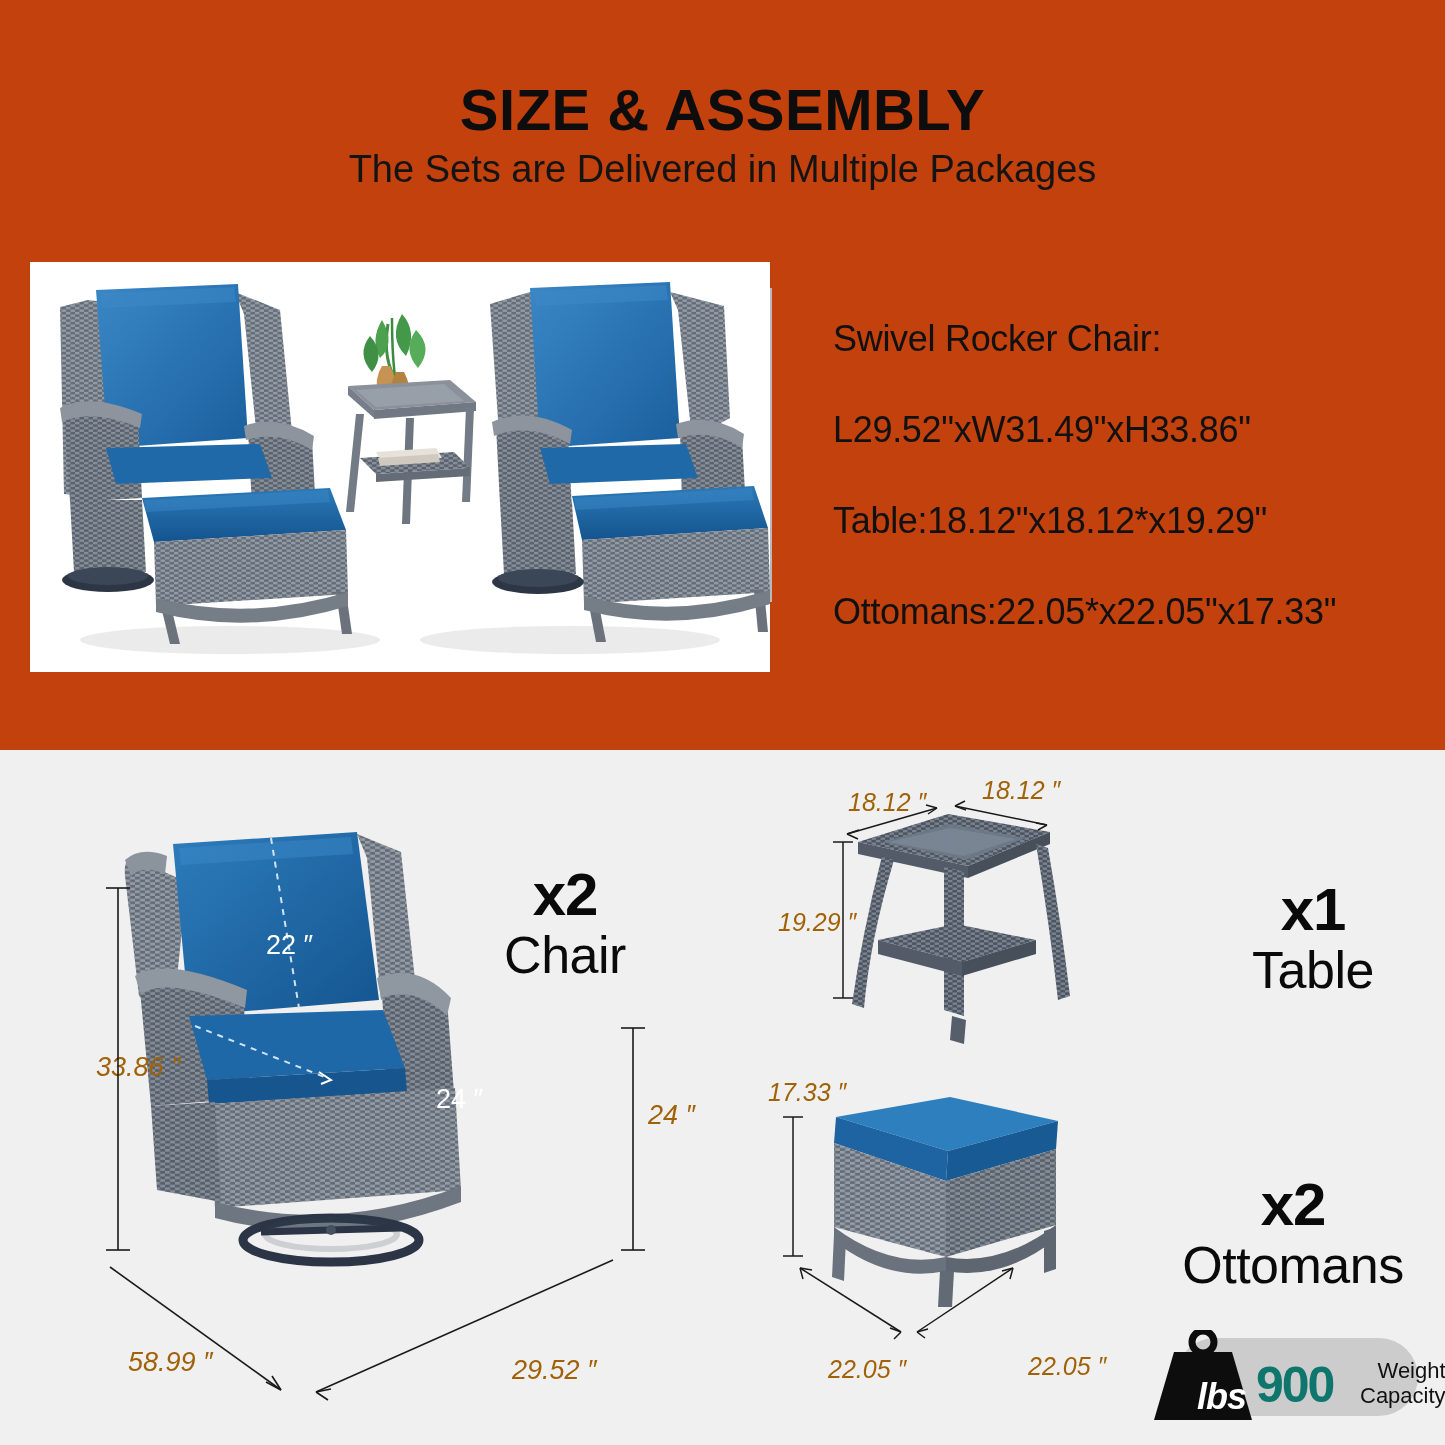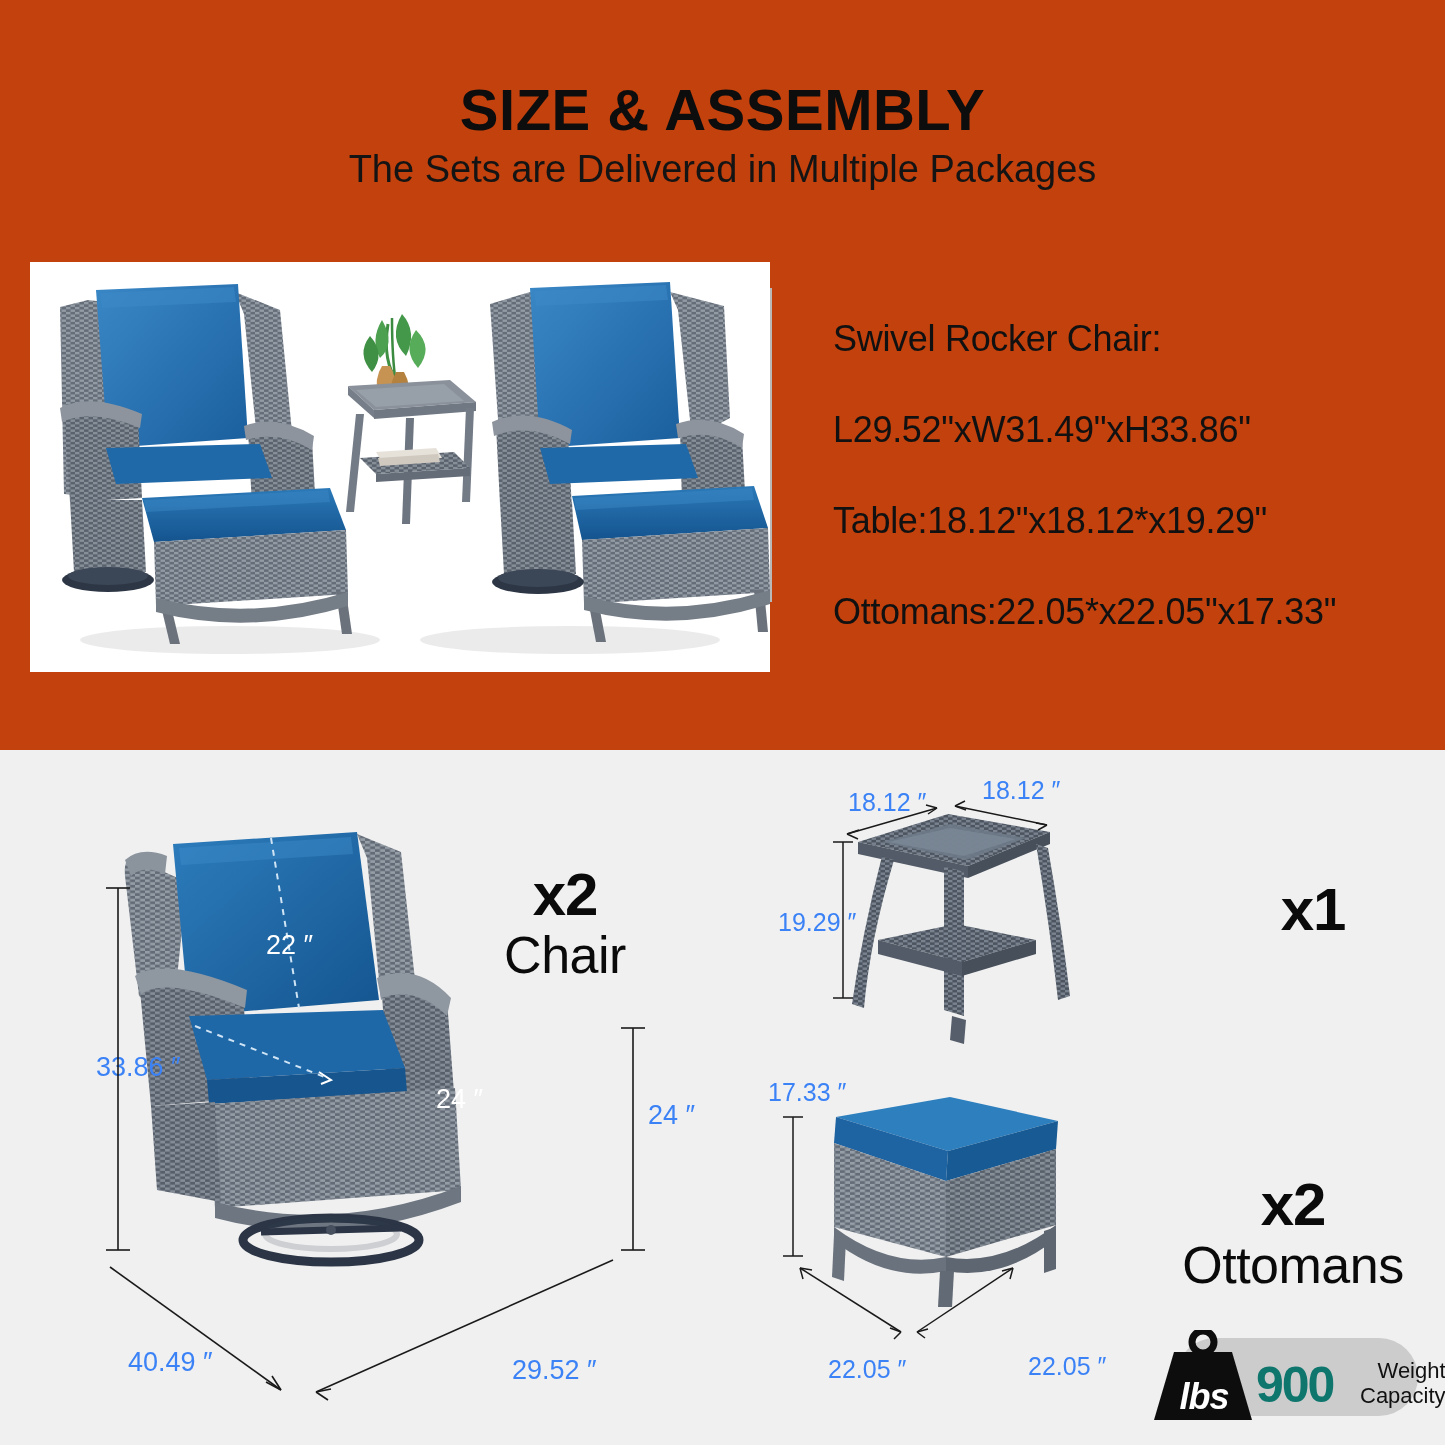--- a/index.html
+++ b/index.html
@@ -69,22 +69,22 @@
     font-size:60px; font-weight:bold; color:#0a0a0a; display:block;
     letter-spacing:-1px;
   }
   .count-name{
     font-size:52px; font-weight:300; color:#0a0a0a; display:block;
     margin-top:4px; letter-spacing:-0.5px;
   }
 
   
   .dim{
-    position:absolute; font-size:27px; color:#3b82f6;
-    white-space:nowrap; font-weight:400;
+    position:absolute; font-size:27px; color:#a16207;
+    white-space:nowrap; font-weight:400;font-style:italic;
   }
   .dim-sm{ font-size:25px; }
   .dim-white{
     position:absolute; font-size:27px; color:#ffffff;
     white-space:nowrap; font-weight:500;
   }
 
   
   .weight-badge{
     position:absolute; left:1148px; top:1330px;
@@ -93,21 +93,21 @@
   .badge-pill{
     position:absolute; left:28px; top:8px;
     width:242px; height:78px;
     background:#cccccc; border-radius:39px;
   }
   .badge-weight-shape{
     position:absolute; left:0px; top:0px; width:110px; height:94px;
   }
   .badge-lbs{
     position:absolute; left:14px; top:46px;
-    width:84px; text-align:center;
+    width:84px; text-align:right;
     font-size:36px; font-weight:bold; color:#ffffff;
     font-style:italic; letter-spacing:-1px;
   }
   .badge-num{
     position:absolute; left:108px; top:26px;
     font-size:50px; font-weight:bold; color:#0f766e;
     letter-spacing:-2px;
     text-align:center;
   }
   .badge-cap{
@@ -321,21 +321,21 @@
     <path d="M120 372 Q240 404 366 356 L366 372 Q240 420 120 388 Z" fill="#6e7681"></path>
 
     <ellipse cx="236" cy="410" rx="88" ry="22" fill="none" stroke="#2b3545" stroke-width="9"></ellipse>
     <ellipse cx="236" cy="404" rx="66" ry="15" fill="none" stroke="#35405230" stroke-width="6"></ellipse>
     <path d="M166 402 L306 398" stroke="#2b3545" stroke-width="7" fill="none"></path>
     <circle cx="236" cy="400" r="5" fill="#46505f"></circle>
   </svg>
 </div>
 
 <div class="dim" style="left:72px; top:1052px;margin-left:24px;">33.86 ″</div>
-<div class="dim" style="left:128px; top:1347px;">40.49 ″</div>
+<div class="dim" style="left:128px; top:1347px;">58.99 ″</div>
 <div class="dim" style="left:512px; top:1355px;">29.52 ″</div>
 <div class="dim" style="left:648px; top:1100px;">24 ″</div>
 <div class="dim-white" style="left:266px; top:930px;">22 ″</div>
 <div class="dim-white" style="left:436px; top:1084px;">24 ″</div>
 
 <svg style="position:absolute; left:0; top:750px; width:745px; height:695px; pointer-events:none;" viewBox="0 0 745 695" xmlns="http://www.w3.org/2000/svg">
   <g stroke="#1a1a1a" stroke-width="1.6" fill="none">
 
     <line x1="118" y1="138" x2="118" y2="500"></line>
     <line x1="106" y1="138" x2="130" y2="138"></line>
@@ -405,20 +405,21 @@
     <path d="M302 75 L291 73 M302 75 L293 80"></path>
 
     <line x1="98" y1="92" x2="98" y2="248"></line>
     <line x1="88" y1="92" x2="108" y2="92"></line>
     <line x1="88" y1="248" x2="108" y2="248"></line>
   </g>
 </svg>
 
 <div class="count-label" style="left:1218px; top:880px; width:190px;">
   <span class="count-num">x1</span>
+  <span class="count-name">Table</span>
 </div>
 
 <div class="diagram" style="left:800px; top:1085px; width:320px; height:250px;">
   <svg viewBox="0 0 320 250" width="320" height="250" xmlns="http://www.w3.org/2000/svg">
     <defs>
       <pattern id="ow" width="10" height="5.5" patternUnits="userSpaceOnUse">
         <rect width="10" height="5.5" fill="#7c848f"></rect>
         <rect x="0" y="0" width="4.5" height="2.4" fill="#969ea8"></rect>
         <rect x="5.5" y="2.9" width="4.5" height="2.4" fill="#969ea8"></rect>
         <rect x="0" y="2.9" width="4.5" height="2.4" fill="#636b76"></rect>

